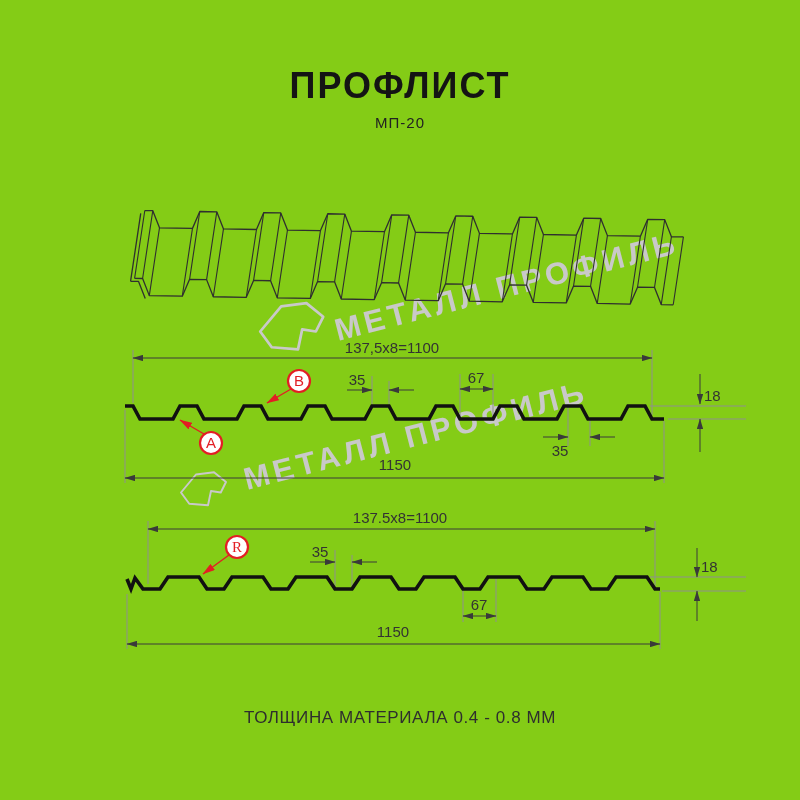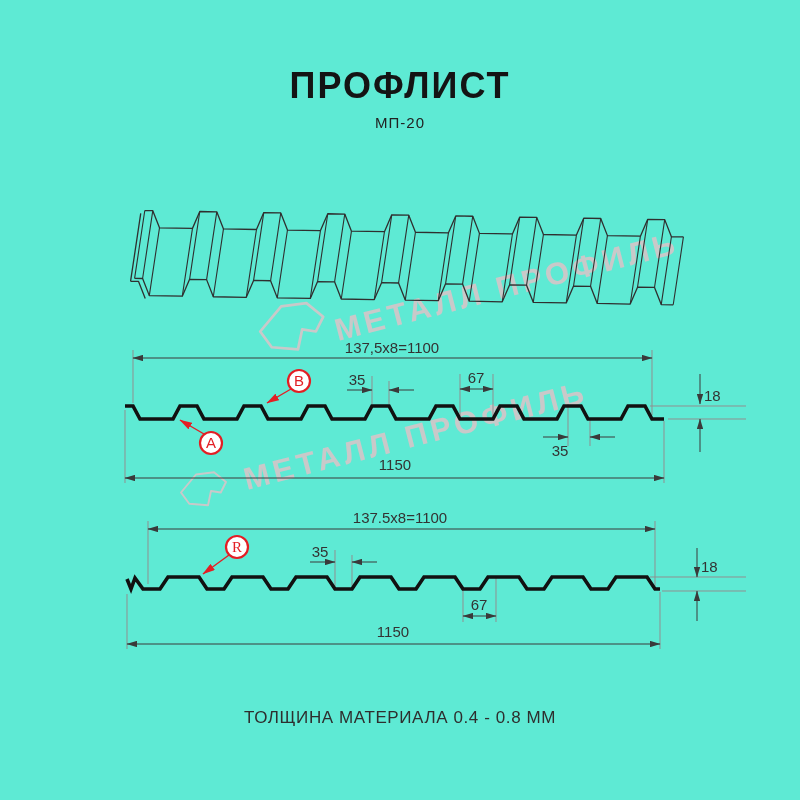--- a/index.html
+++ b/index.html
@@ -1,16 +1,16 @@
 <!DOCTYPE html>
 <html><head>
 <meta charset="utf-8">
 <style>
   html,body{margin:0;padding:0;background:#fff;}
-  .stage{width:800px;height:800px;background:#5eead4;position:relative;font-family:"Liberation Sans",sans-serif;}
+  .stage{width:800px;height:800px;background:#84cc16;position:relative;font-family:"Liberation Sans",sans-serif;}
   svg text{font-family:"Liberation Sans",sans-serif;fill:#2e2e2e;}
   .title{font-size:36px;font-weight:bold;letter-spacing:2px;fill:#141414;text-anchor:middle;}
   .subtitle{font-size:15px;letter-spacing:1px;fill:#222;text-anchor:middle;}
   .footer{font-size:17px;letter-spacing:.6px;fill:#2e2e2e;text-anchor:middle;}
   .dim{font-size:15px;fill:#333;text-anchor:middle;}
   .dim.start{text-anchor:start;}
   .ext{stroke:#8f8f8f;stroke-width:1;fill:none;}
   .dline{stroke:#3a3a3a;stroke-width:1;fill:none;}
   .prof{stroke:#111;stroke-width:3.6;fill:none;stroke-linejoin:miter;}
   .thin3d{stroke:#2f2f2f;stroke-width:1.3;fill:none;stroke-linejoin:round;}

